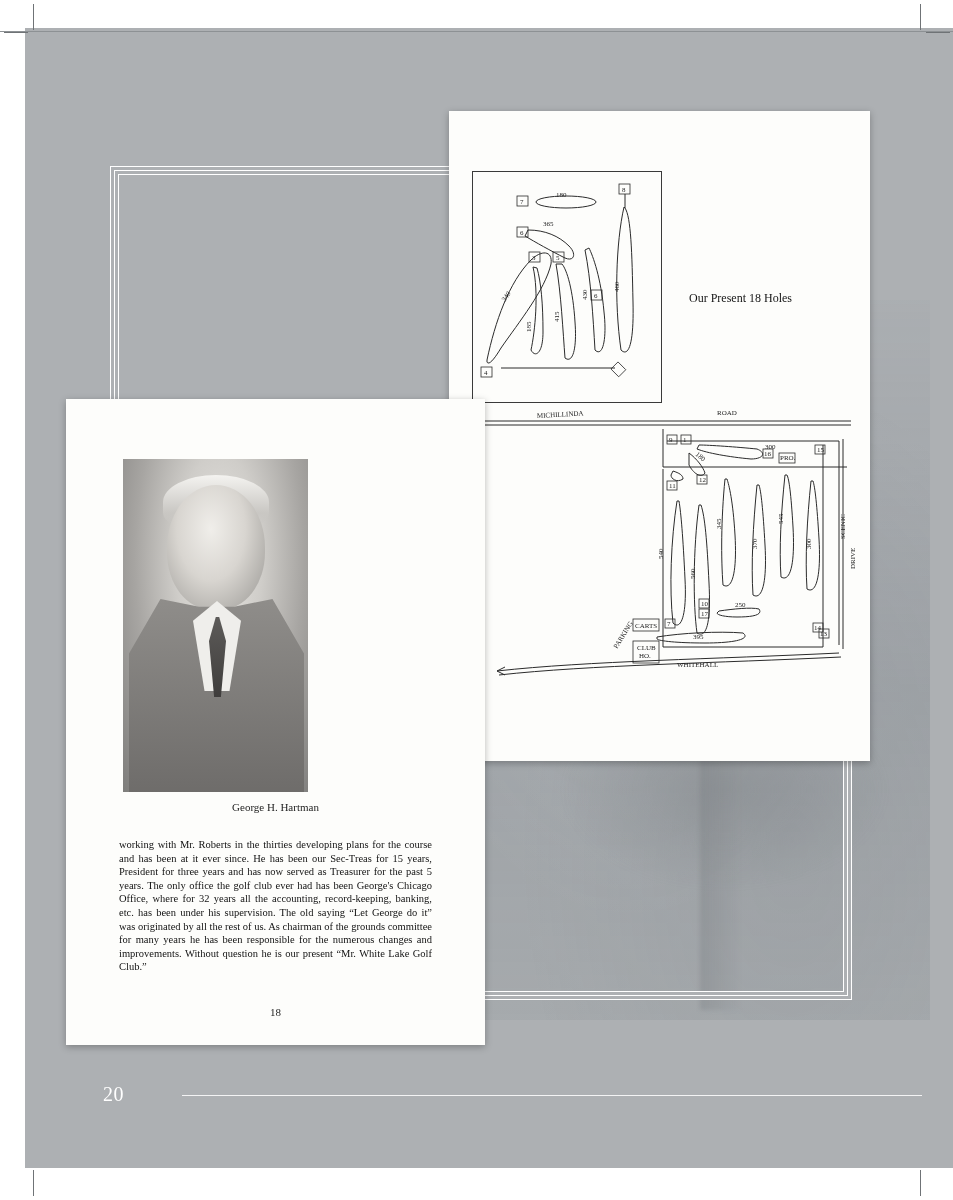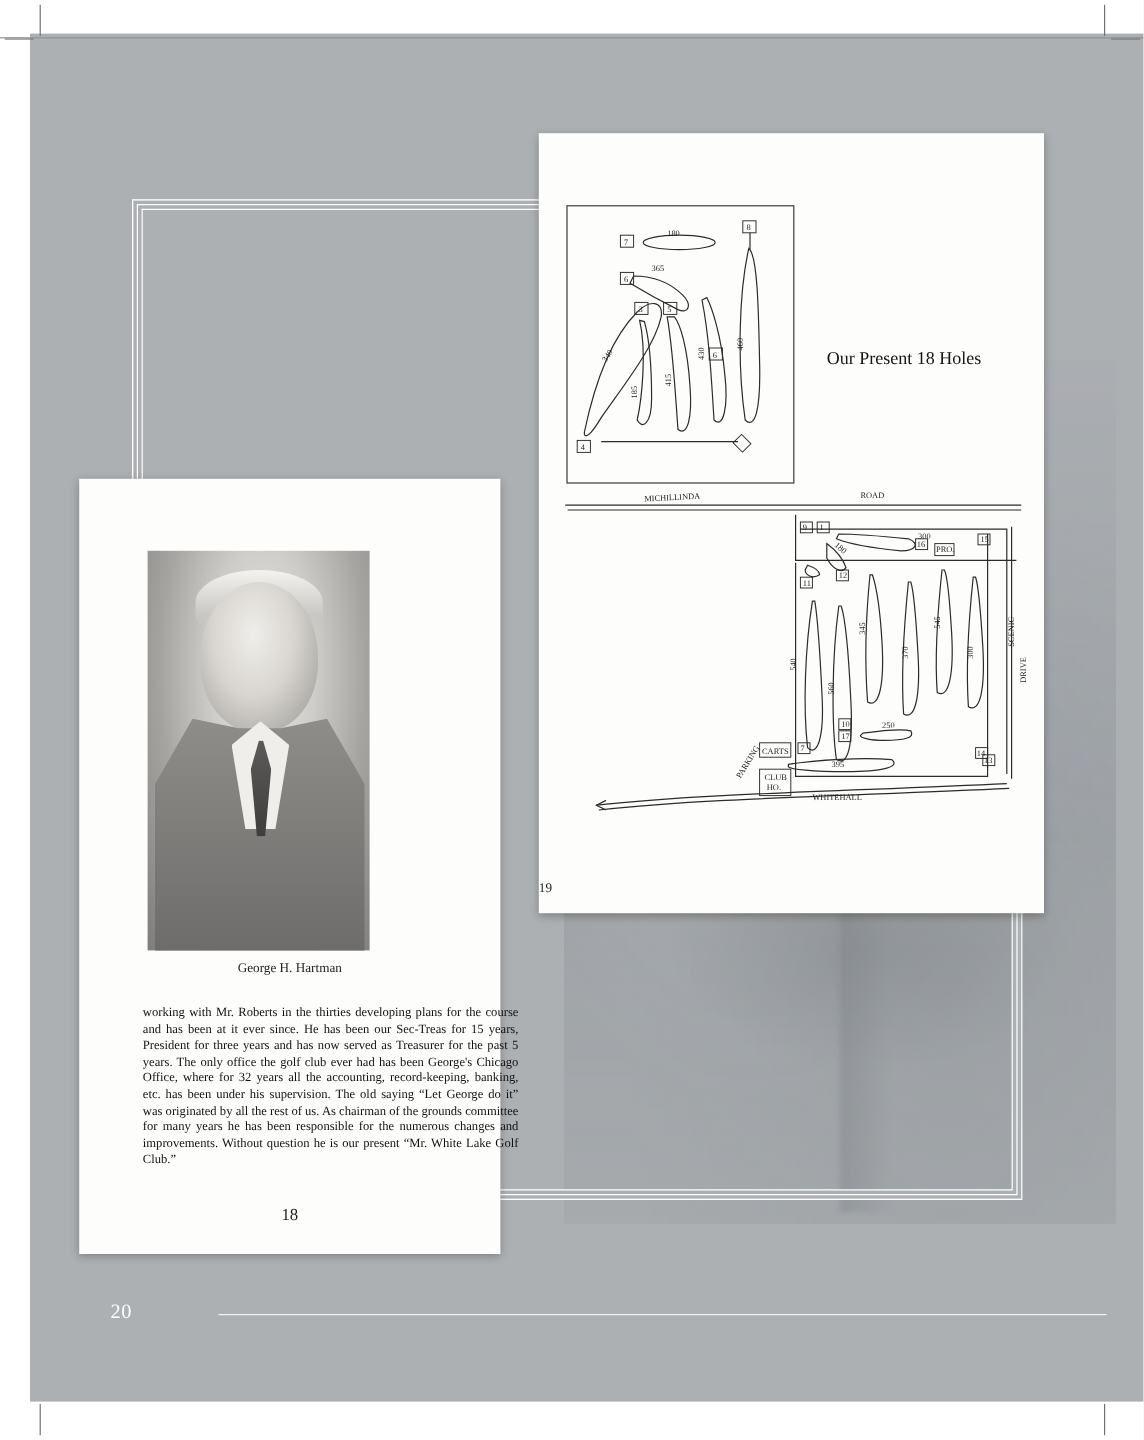--- a/index.html
+++ b/index.html
@@ -75,22 +75,22 @@
     box-shadow:
       inset 0 0 0 3px #adb0b3,
       inset 0 0 0 4px #ffffff,
       inset 0 0 0 7px #adb0b3,
       inset 0 0 0 8px #ffffff;
   }
 
   
   #folio {
     position: absolute;
-    left: 92px; top: 1083px;
-    font-size: 17px;
+    left: 103px; top: 1083px;
+    font-size: 20px;
     color: #ffffff;
     letter-spacing: .5px;
     text-align: center;
   }
   #folio-rule {
     position: absolute;
     left: 182px; top: 1095px;
     width: 740px; height: 1px;
     background: #ffffff;
     opacity: .85;
@@ -103,21 +103,21 @@
     box-shadow: 0 2px 7px rgba(0,0,0,0.28);
   }
   
   #sheet-19 {
     left: 449px; top: 111px;
     width: 421px; height: 650px;
   }
   
   #sheet-18 {
     left: 66px; top: 399px;
-    width: 351px; height: 646px;
+    width: 419px; height: 646px;
   }
 
   
   #portrait {
     position: absolute;
     left: 57px; top: 60px;
     width: 185px; height: 333px;
     background:
       radial-gradient(ellipse at 52% 30%, #e8e6e2 0%, #cfcdc9 32%, #a7a5a2 62%, #7e7d7b 100%);
     overflow: hidden;
@@ -173,36 +173,36 @@
     line-height: 13.6px;
     color: #121212;
     text-align: justify;
     text-justify: inter-word;
   }
   #folio-18 {
     position: absolute;
     left: 0; top: 607px;
     width: 100%;
     text-align: center;
-    font-size: 14px;
+    font-size: 11px;
     color: #1d1d1d;
   }
 
   
   #map-top {
     position: absolute;
     left: 23px; top: 60px;
     width: 188px; height: 230px;
     border: 1px solid #3a3a3a;
     background: #fdfdfb;
   }
   #map-title {
     position: absolute;
     left: 240px; top: 180px;
-    font-size: 15px;
+    font-size: 12px;
     color: #141414;
   }
   #map-bottom {
     position: absolute;
     left: 18px; top: 298px;
     width: 388px; height: 280px;
   }
   #folio-19 {
     position: absolute;
     left: 0; top: 623px;

